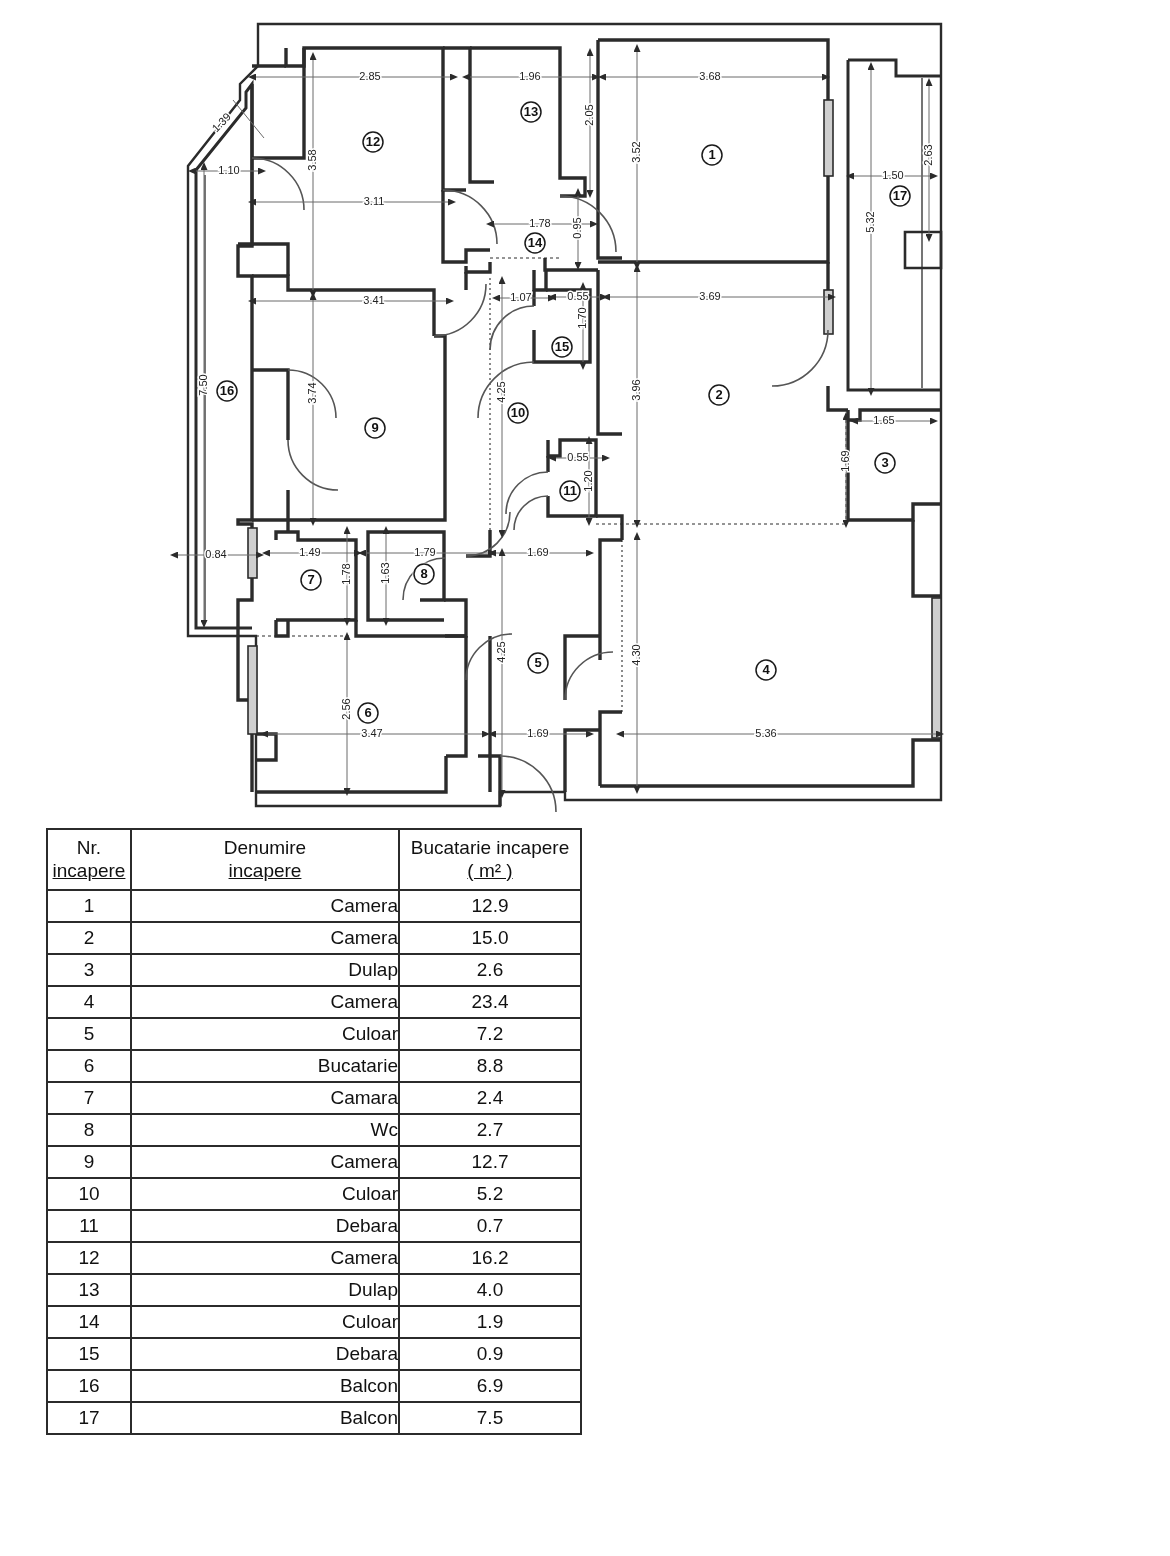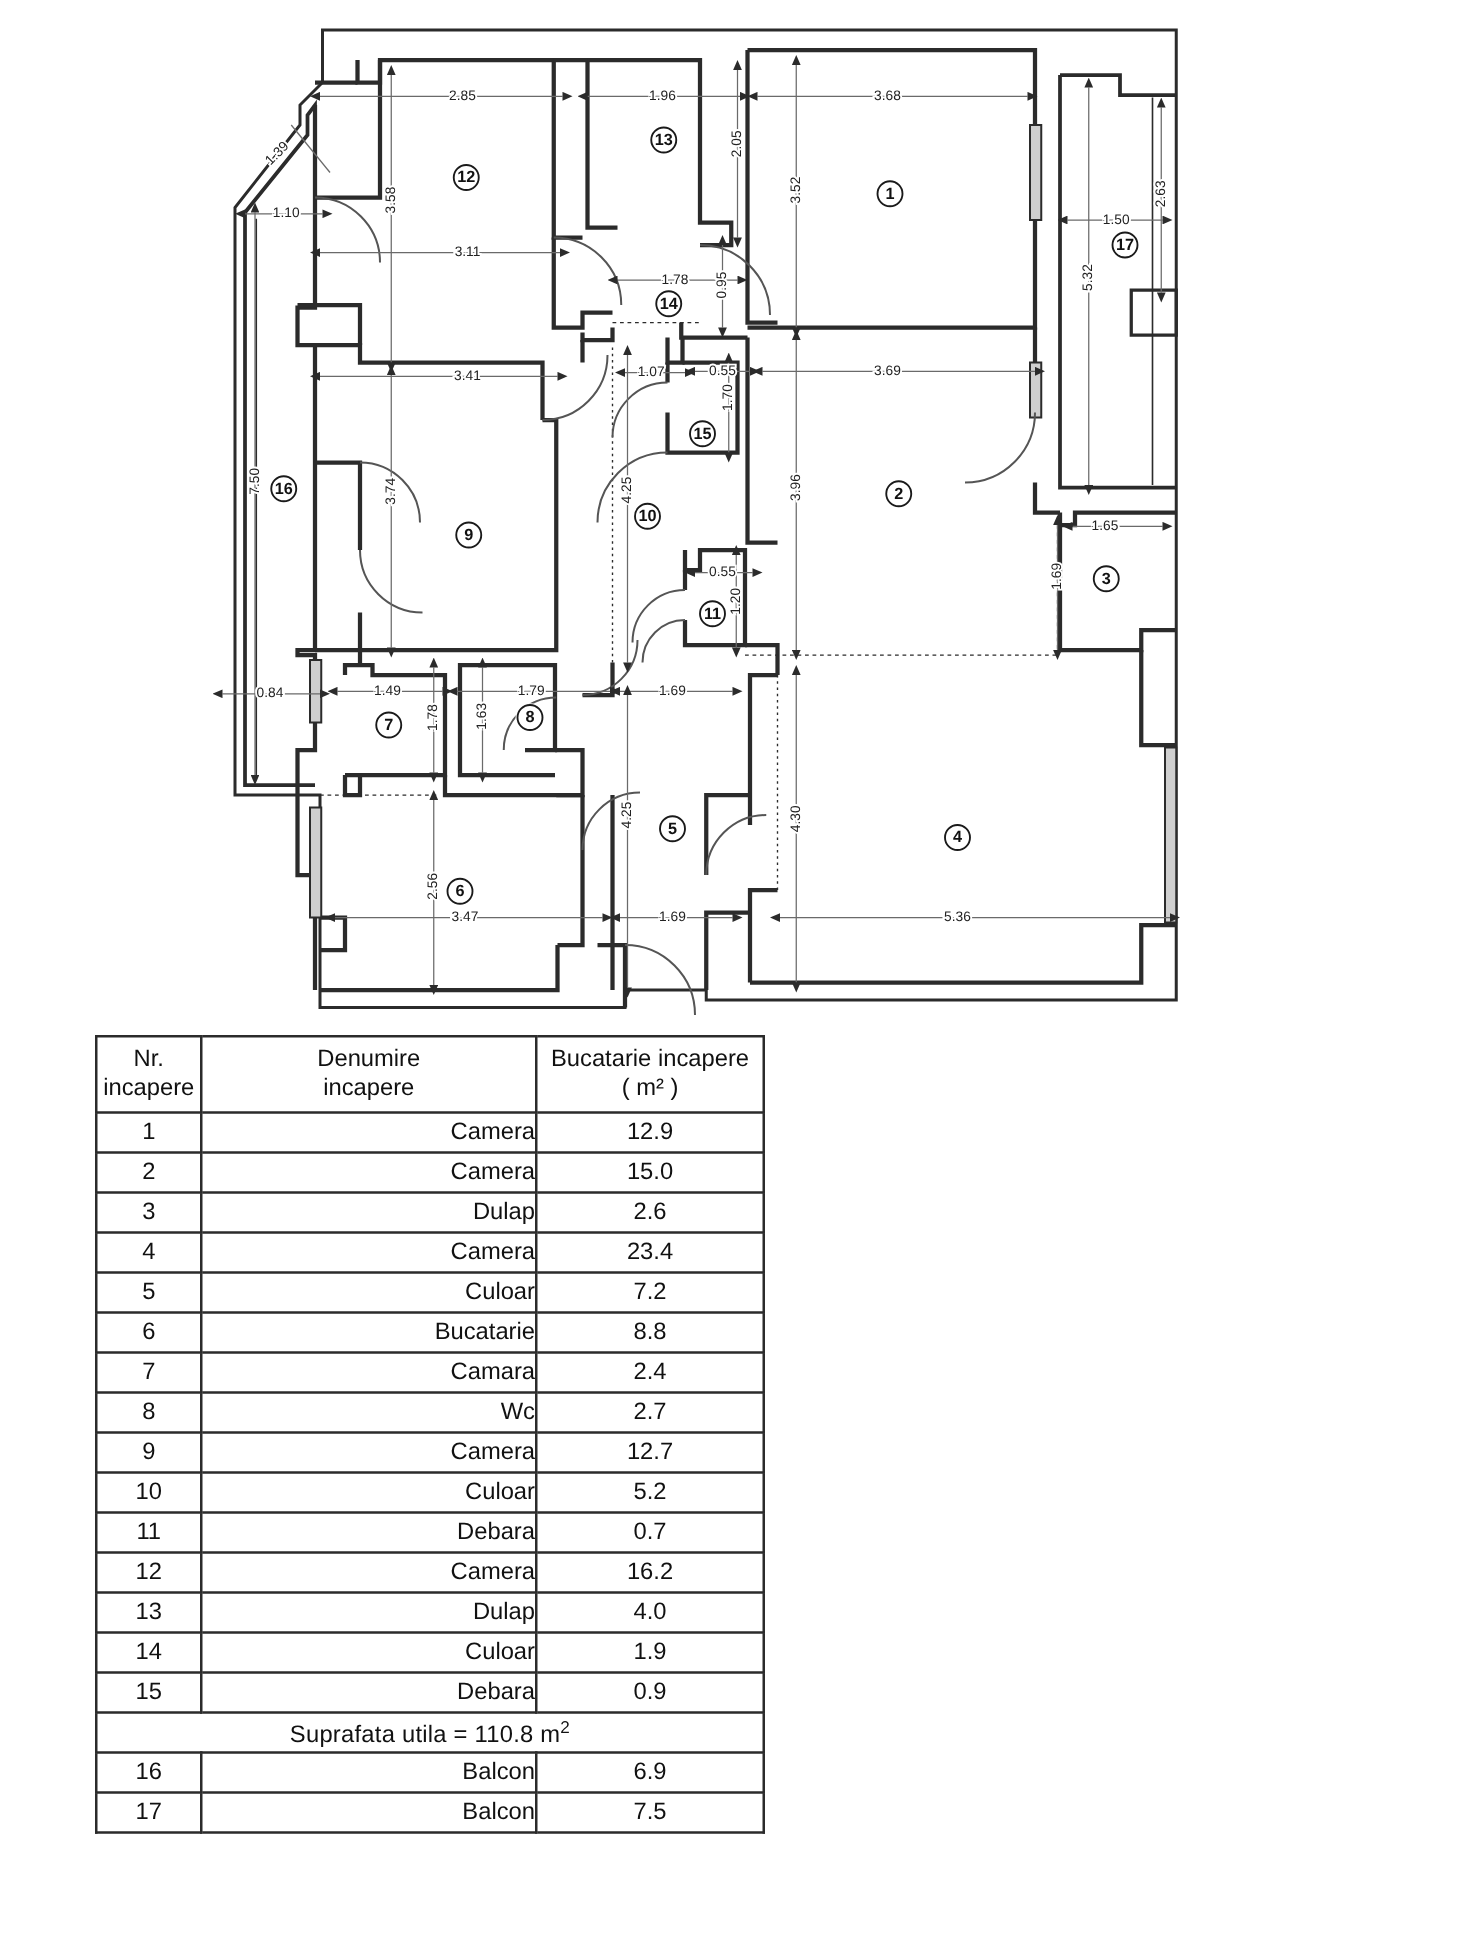--- a/index.html
+++ b/index.html
@@ -29,21 +29,20 @@
     left: 0;
     top: 0;
   }
 
   
   #schedule-wrap {
     position: absolute;
     left: 46px;
     top: 828px;
     width: 534px;
-    margin-left: 30px;
   }
   table.schedule {
     border-collapse: collapse;
     width: 534px;
     table-layout: fixed;
     background: #fff;
   }
   table.schedule td,
   table.schedule th {
     border: 2px solid #2b2b2b;
@@ -57,21 +56,21 @@
   col.c-nr    { width: 84px; }
   col.c-name  { width: 268px; }
   col.c-area  { width: 182px; }
 
   .hdr-cell {
     text-align: center;
     line-height: 1.22;
     padding: 6px 2px 7px 2px !important;
     font-size: 18.5px;
   }
-  .hdr-cell .l2 { display: block; }
+  .hdr-cell .l2 { display: block; text-decoration: underline; }
 
   .cell-nr   { text-align: center; }
   .cell-name { text-align: right; padding-left: 20px !important; }
   .cell-area { text-align: center; }
 
   .summary-cell {
     text-align: center;
     font-weight: bold;
     font-size: 19px;
     letter-spacing: 0.2px;
@@ -476,23 +475,20 @@
           <td class="cell-nr">14</td>
           <td class="cell-name">Culoar</td>
           <td class="cell-area">1.9</td>
         </tr>
         <tr>
           <td class="cell-nr">15</td>
           <td class="cell-name">Debara</td>
           <td class="cell-area">0.9</td>
         </tr>
         <tr>
-          <td colspan="3" class="summary-cell">Suprafata utila = 110.8 m<span class="sup">2</span></td>
-        </tr>
-        <tr>
           <td class="cell-nr">16</td>
           <td class="cell-name">Balcon</td>
           <td class="cell-area">6.9</td>
         </tr>
         <tr>
           <td class="cell-nr">17</td>
           <td class="cell-name">Balcon</td>
           <td class="cell-area">7.5</td>
         </tr>
       </tbody>

